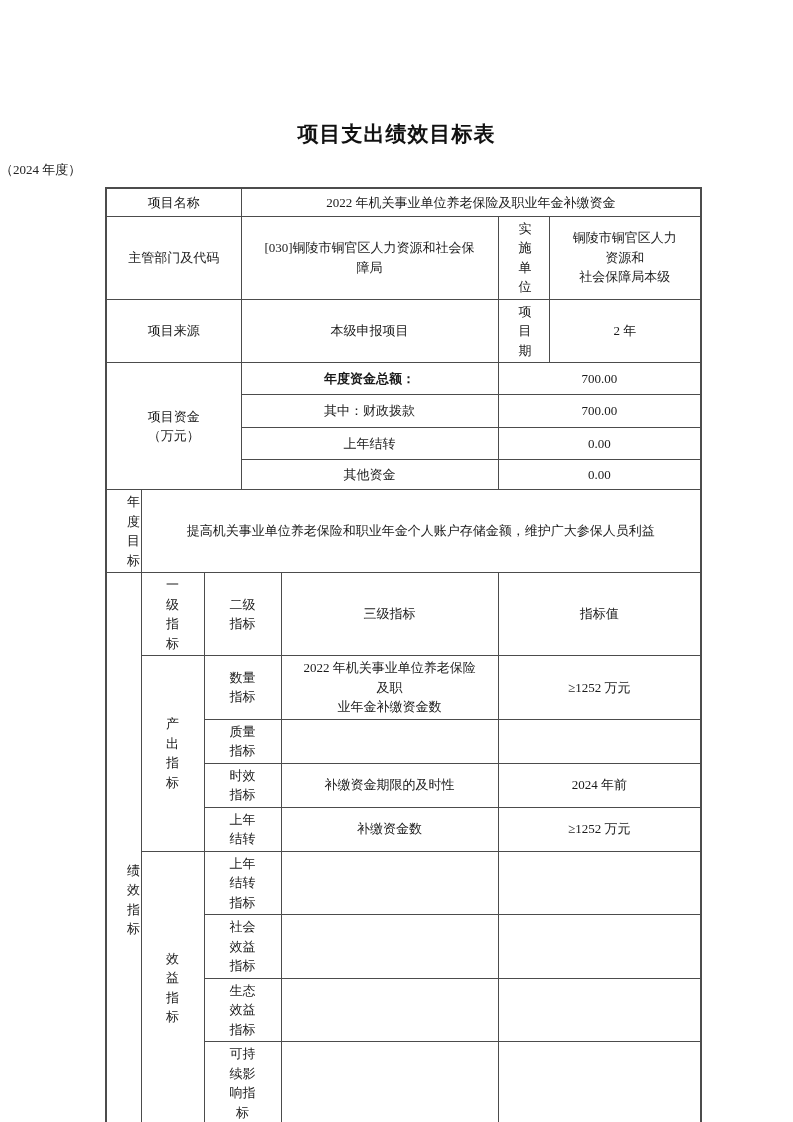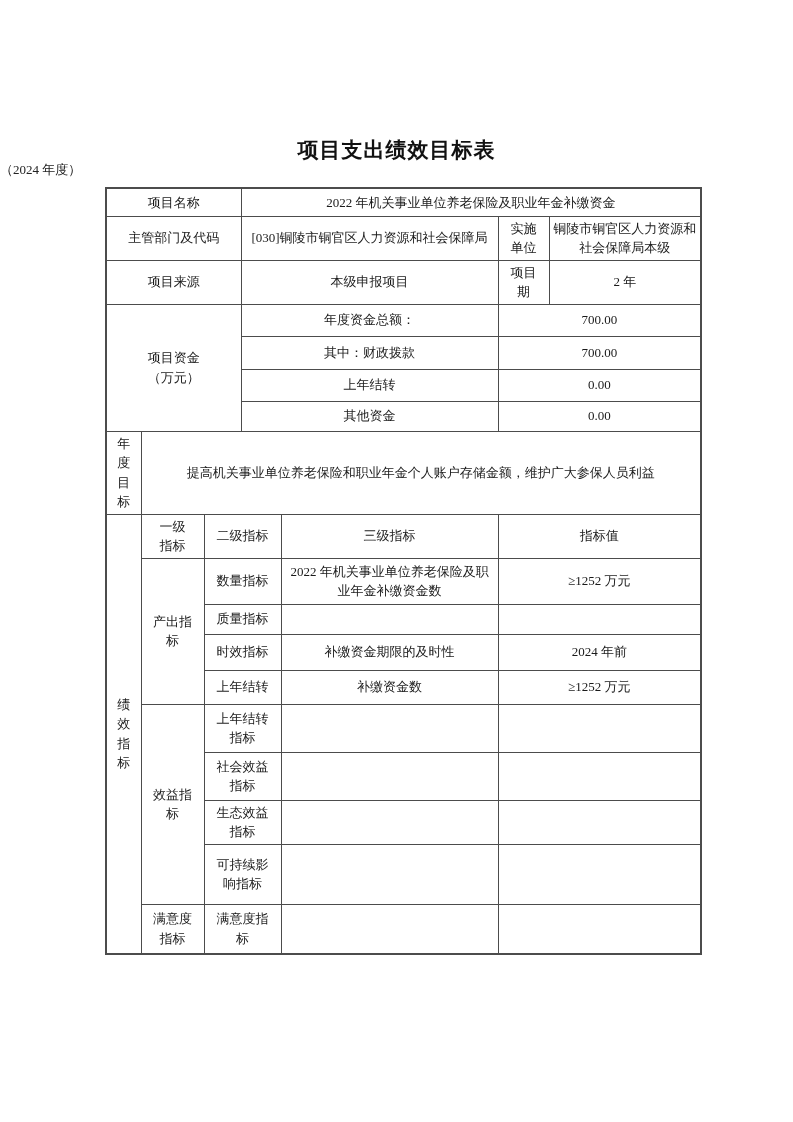--- a/index.html
+++ b/index.html
@@ -4,45 +4,45 @@
 <style>
   * { margin: 0; padding: 0; box-sizing: border-box; }
   html, body { background: #ffffff; }
   body {
     width: 793px; height: 1122px;
     position: relative;
     font-family: "Liberation Serif", "DejaVu Serif", serif;
     color: #1a1a1a;
   }
   .doc-title {
-    position: absolute; left: 0; top: 136px; width: 793px;
+    position: absolute; left: 0; top: 120px; width: 793px;
     text-align: center;
     font-family: "Liberation Sans", "DejaVu Sans", sans-serif;
     font-size: 21px; font-weight: bold; letter-spacing: 1px;
     color: #111;
   }
   .doc-subtitle {
     position: absolute; left: 0; top: 161px; width: 793px;
     text-align: left; font-size: 13px; color: #222;
   }
   table.perf {
     position: absolute; left: 105px; top: 187px; width: 595px;
     border-collapse: collapse; table-layout: fixed;
     border: 2px solid #4c4c4c;
   }
   table.perf td {
     border: 1px solid #4c4c4c;
     font-size: 13px; line-height: 1.5;
     text-align: center; vertical-align: middle;
-    padding: 2px 0;
+    padding: 2px 20px;
     white-space: pre-line;
     overflow: hidden;
     color: #1a1a1a;
   }
-  td.al { text-align: left; padding-left: 10px; }
+  td.al { text-align: left; padding-left: 10px; font-weight: bold; }
   td.al2 { text-align: left; padding-left: 25px; }
   td.ar { text-align: right; padding-right: 8px; margin-left: 8px; }
   td.goal { text-align: left; padding-left: 9px; border-radius: 19px; }
   td.vlabel { line-height: 1.45; }
 </style>
 </head>
 <body>
 
 <div class="doc-title">项目支出绩效目标表</div>
 <div class="doc-subtitle">（2024 年度）</div>

